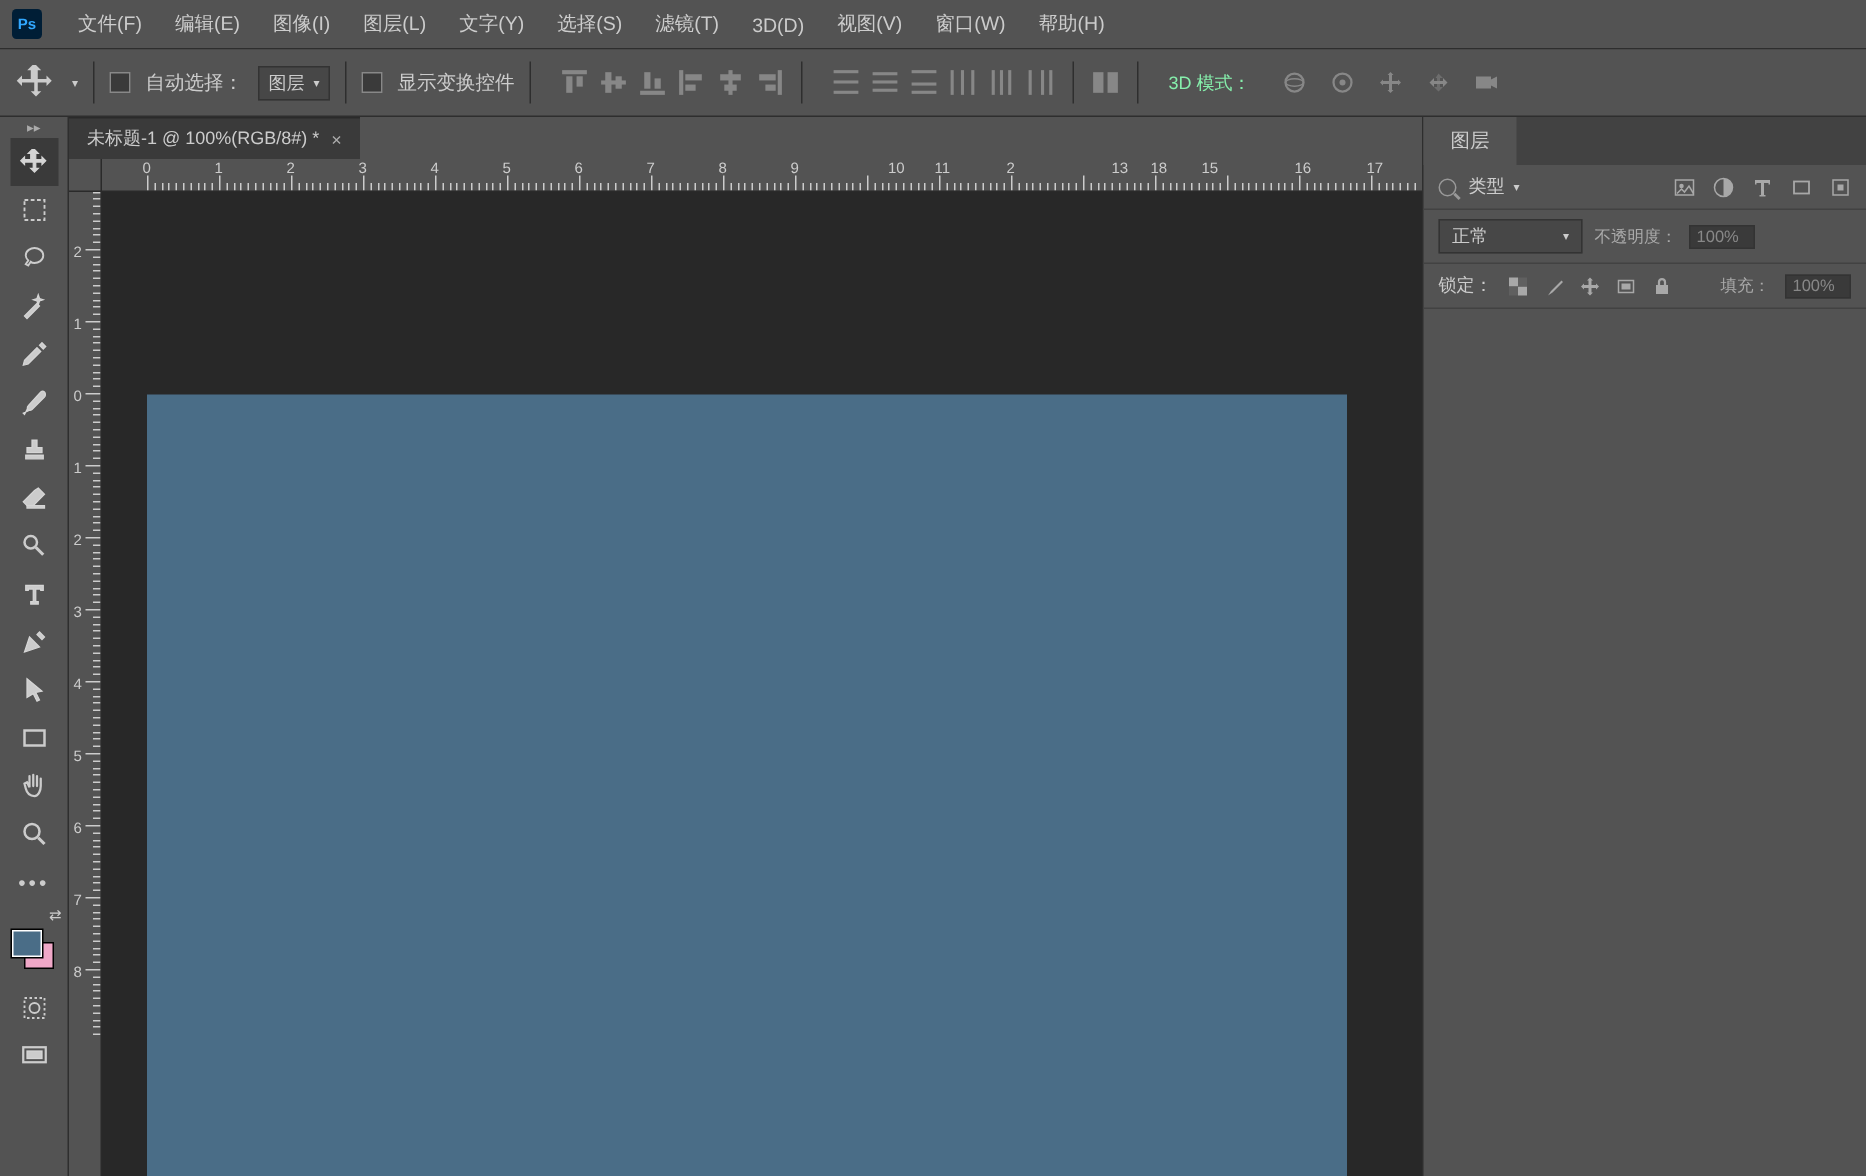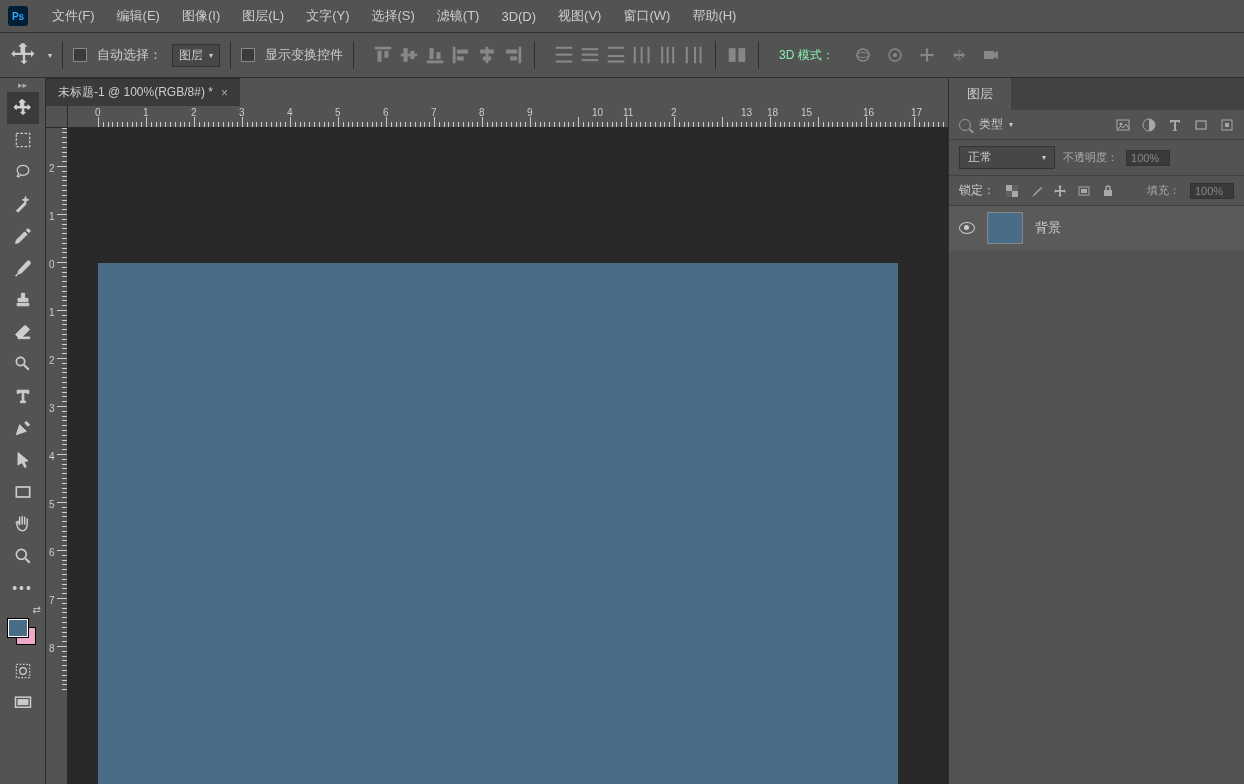--- a/index.html
+++ b/index.html
@@ -746,22 +746,15 @@
             <rect x="4" y="5" width="6" height="4" fill="#ccc"></rect>
           </svg>
         <svg class="lic" viewBox="0 0 14 14">
             <rect x="3" y="6" width="8" height="6" fill="#ccc"></rect>
             <path d="M5 6V4a2 2 0 014 0v2" fill="none" stroke="#ccc" stroke-width="1.5"></path>
           </svg>
       </div>
       <span class="pct-label" style="margin-left:auto">填充：</span>
       <div class="pct-box">100%</div>
     </div>
-    <div class="layer-list">
-      <div class="layer-row">
-        <div class="eye"></div>
-        <div class="thumb"></div>
-        <span class="layer-name">背景</span>
-      </div>
-    </div>
   </div>
 
 </div>
 
 </body></html>

